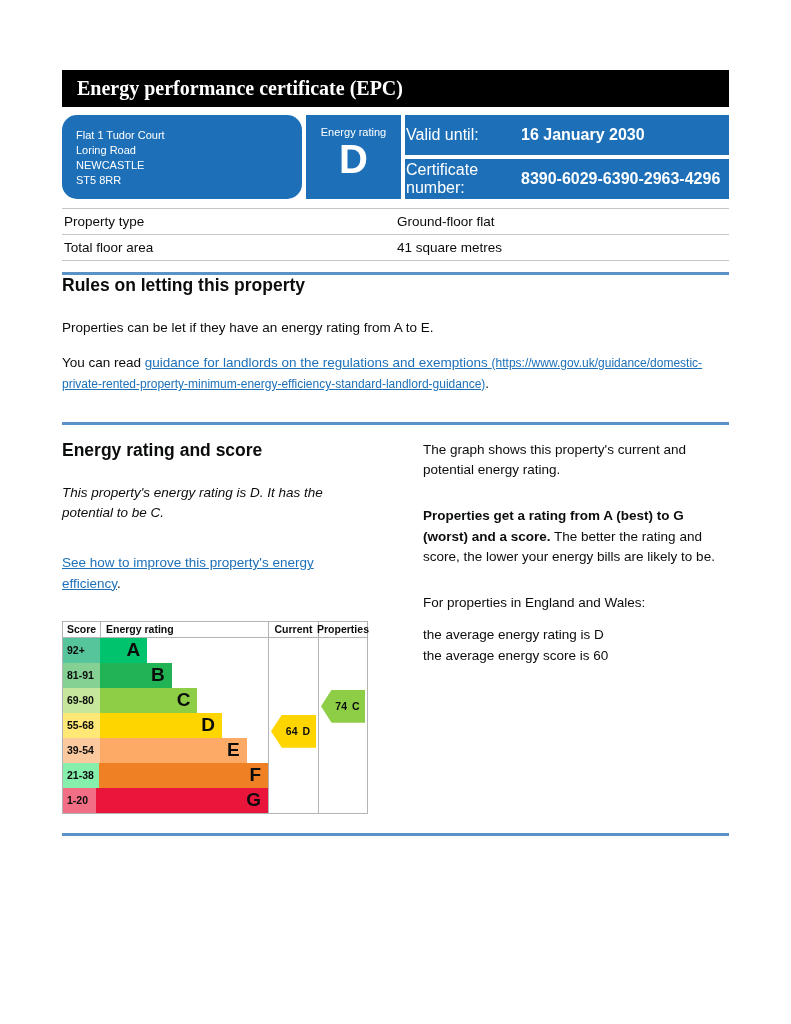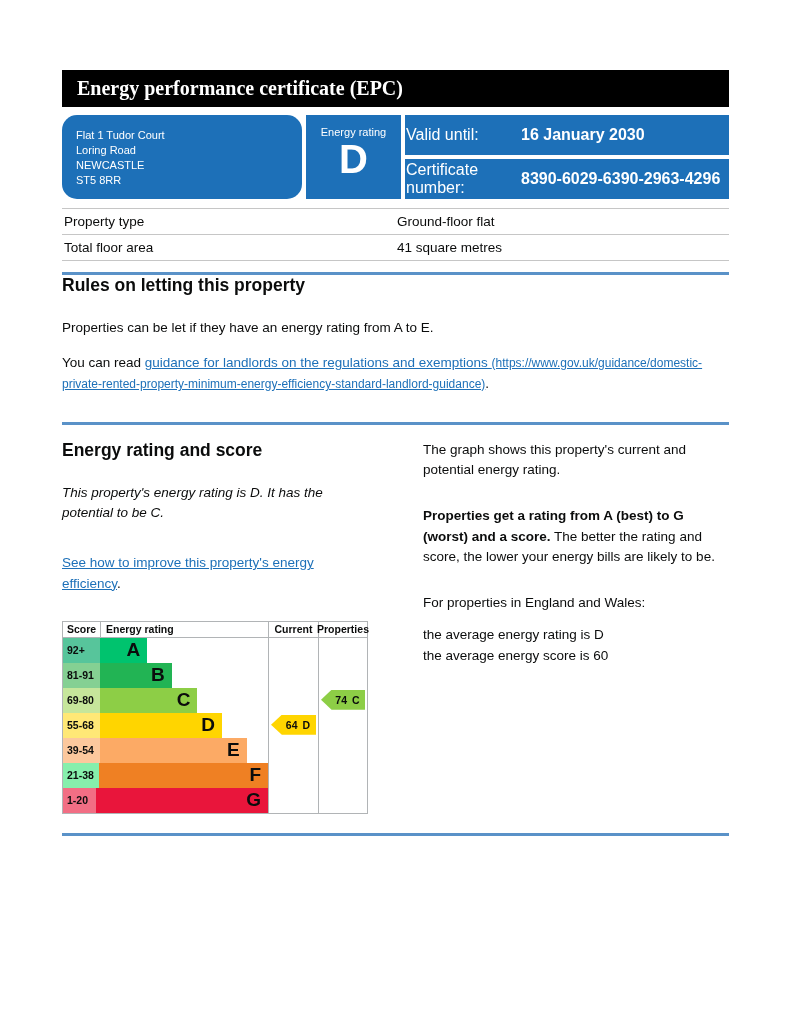--- a/index.html
+++ b/index.html
@@ -73,21 +73,21 @@
   .ch-potential { width: 49px; border-left: 1px solid #b1b4b6; align-self: stretch; display: flex; align-items: center; justify-content: center; }
   .chart-body { display: flex; }
   .bands-col { flex: 1; }
   .band-row { display: flex; height: 25px; }
   .score-cell { width: 37px; font-size: 10.5px; font-weight: bold; display: flex; align-items: center; padding-left: 4px; }
   .band-bar { height: 25px; display: flex; align-items: center; justify-content: flex-end; padding-right: 7px; font-size: 19px; font-weight: bold; color: #0b0c0c; }
   .arrow-col { position: relative; border-left: 1px solid #b1b4b6; }
   .current-col { width: 50px; }
   .potential-col { width: 49px; }
   .pointer {
-    position: absolute; left: 2px; right: 2px; height: 20px;
+    position: absolute; left: 2px; right: 2px; height: 33px;
     clip-path: polygon(24% 0, 100% 0, 100% 100%, 24% 100%, 0 50%);
     display: flex; align-items: center; justify-content: center;
     padding-left: 9px; gap: 5px;
     font-size: 10.5px; font-weight: bold; color: #0b0c0c;
   }
 </style>
 </head>
 <body>
 
 <div class="page">

